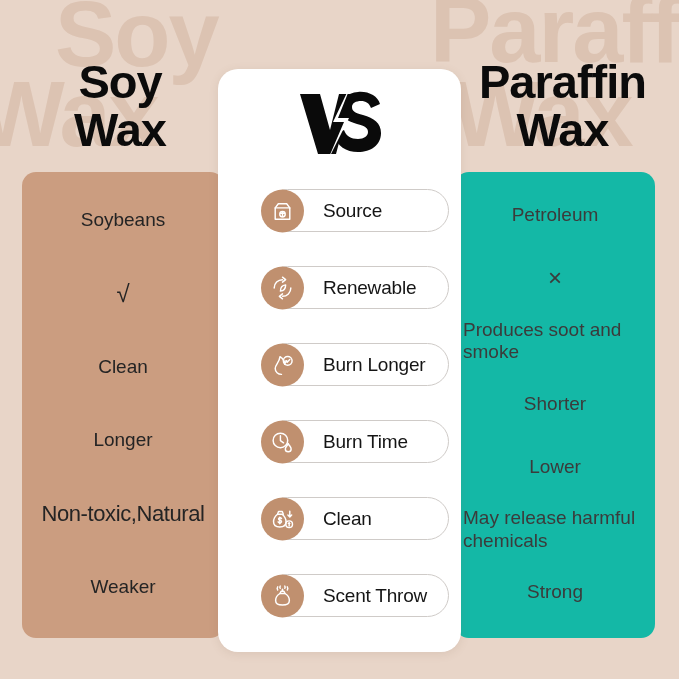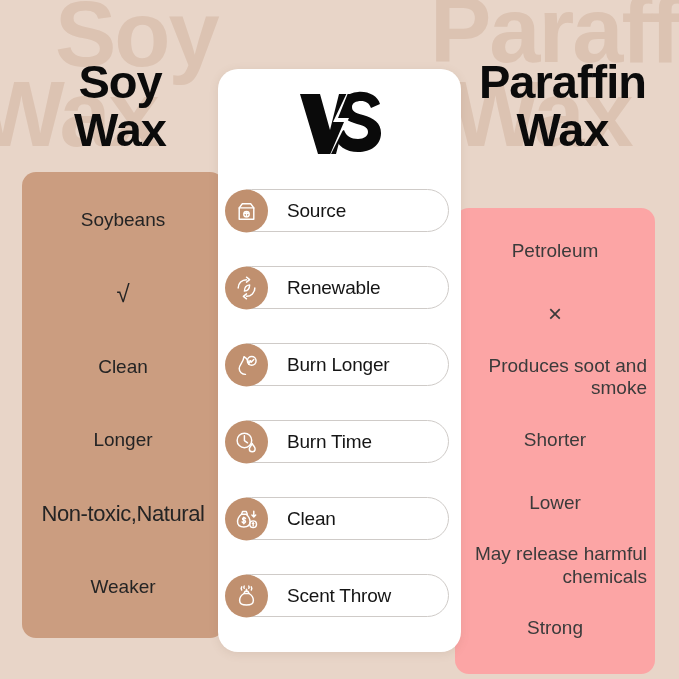--- a/index.html
+++ b/index.html
@@ -48,28 +48,28 @@
     position: absolute;
     top: 172px;
     height: 466px;
     border-radius: 14px;
     box-sizing: border-box;
     display: flex;
     flex-direction: column;
     padding: 12px 6px 14px 6px;
   }
   .panel-left  { left: 22px;  width: 202px; background: #cb9d80; }
-  .panel-right { left: 455px; width: 200px; background: #fca5a5; margin-top: 36px; }
+  .panel-right { left: 455px; width: 200px; background: #14b8a6; }
 
   .panel .cell {
     flex: 1 1 0;
     display: flex;
     align-items: center;
     justify-content: center;
-    text-align: right;
+    text-align: left;
     font-size: 19px;
     color: #2b2b2b;
     line-height: 1.18;
     padding: 0 2px;
   }
   .panel-left .cell { color: #242424; }
   .panel-right .cell { color: #3b3b3b; }
   .cell.mark { font-size: 24px; }
   .cell.tight { font-size: 22px; letter-spacing: -0.4px; }
 
@@ -94,20 +94,21 @@
     flex: 0 0 auto;
   }
   .vs-logo { display: block; }
 
   .rows {
     flex: 1 1 auto;
     display: flex;
     flex-direction: column;
     padding: 0 12px 18px 12px;
     box-sizing: border-box;
+    margin-left: 36px;
   }
   .row {
     flex: 1 1 0;
     display: flex;
     align-items: center;
   }
   .pill {
     position: relative;
     height: 43px;
     width: 100%;

